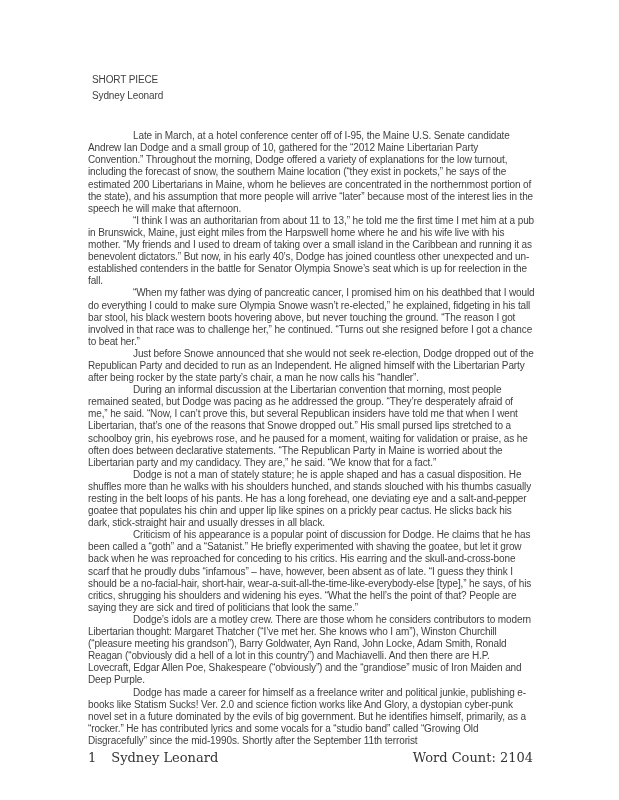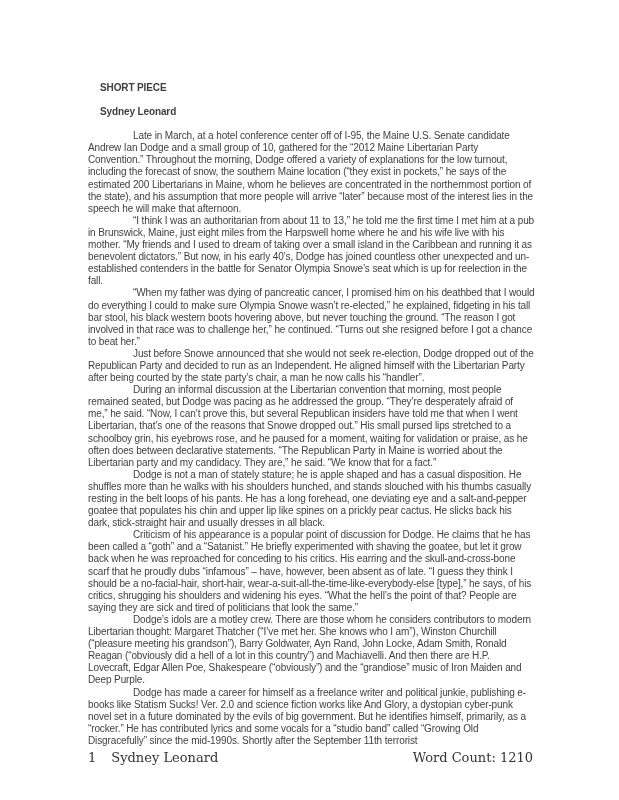--- a/index.html
+++ b/index.html
@@ -20,25 +20,24 @@
     left: 88px;
     top: 70px;
     width: 447px;
     font-size: 10px;
     line-height: 12.1px;
     letter-spacing: -0.12px;
     color: #3f3f3f;
     text-align: left;
   }
   .doc-header p {
-    margin: 12px;
-    font-weight: bold;
+    margin: 4px;
   }
   .doc-body {
-    margin-top: 12px;
+    margin-top: 28px;
   }
   .doc-body p {
     margin: 0;
     text-indent: 45px;
   }
   .page-footer {
     position: absolute;
     left: 88px;
     top: 750px;
     width: 445px;
@@ -64,31 +63,31 @@
 
     <div class="doc-header">
       <p>SHORT PIECE</p>
       <p>Sydney Leonard</p>
     </div>
 
     <div class="doc-body">
       <p>Late in March, at a hotel conference center off of I-95, the Maine U.S. Senate candidate Andrew Ian Dodge and a small group of 10, gathered for the “2012 Maine Libertarian Party Convention.” Throughout the morning, Dodge offered a variety of explanations for the low turnout, including the forecast of snow, the southern Maine location (“they exist in pockets,” he says of the estimated 200 Libertarians in Maine, whom he believes are concentrated in the northernmost portion of the state), and his assumption that more people will arrive “later” because most of the interest lies in the speech he will make that afternoon.</p>
       <p>“I think I was an authoritarian from about 11 to 13,” he told me the first time I met him at a pub in Brunswick, Maine, just eight miles from the Harpswell home where he and his wife live with his mother. “My friends and I used to dream of taking over a small island in the Caribbean and running it as benevolent dictators.” But now, in his early 40’s, Dodge has joined countless other unexpected and un-established contenders in the battle for Senator Olympia Snowe’s seat which is up for reelection in the fall.</p>
       <p>“When my father was dying of pancreatic cancer, I promised him on his deathbed that I would do everything I could to make sure Olympia Snowe wasn’t re-elected,” he explained, fidgeting in his tall bar stool, his black western boots hovering above, but never touching the ground. “The reason I got involved in that race was to challenge her,” he continued. “Turns out she resigned before I got a chance to beat her.”</p>
-      <p>Just before Snowe announced that she would not seek re-election, Dodge dropped out of the Republican Party and decided to run as an Independent. He aligned himself with the Libertarian Party after being courted by the state party’s chair, a man he now calls his “handler”.</p>
+      <p>Just before Snowe announced that she would not seek re-election, Dodge dropped out of the Republican Party and decided to run as an Independent. He aligned himself with the Libertarian Party after being rocker by the state party’s chair, a man he now calls his “handler”.</p>
       <p>During an informal discussion at the Libertarian convention that morning, most people remained seated, but Dodge was pacing as he addressed the group. “They’re desperately afraid of me,” he said. “Now, I can’t prove this, but several Republican insiders have told me that when I went Libertarian, that’s one of the reasons that Snowe dropped out.” His small pursed lips stretched to a schoolboy grin, his eyebrows rose, and he paused for a moment, waiting for validation or praise, as he often does between declarative statements. “The Republican Party in Maine is worried about the Libertarian party and my candidacy. They are,” he said. “We know that for a fact.”</p>
       <p>Dodge is not a man of stately stature; he is apple shaped and has a casual disposition. He shuffles more than he walks with his shoulders hunched, and stands slouched with his thumbs casually resting in the belt loops of his pants. He has a long forehead, one deviating eye and a salt-and-pepper goatee that populates his chin and upper lip like spines on a prickly pear cactus. He slicks back his dark, stick-straight hair and usually dresses in all black.</p>
       <p>Criticism of his appearance is a popular point of discussion for Dodge. He claims that he has been called a “goth” and a “Satanist.” He briefly experimented with shaving the goatee, but let it grow back when he was reproached for conceding to his critics. His earring and the skull-and-cross-bone scarf that he proudly dubs “infamous” – have, however, been absent as of late. “I guess they think I should be a no-facial-hair, short-hair, wear-a-suit-all-the-time-like-everybody-else [type],” he says, of his critics, shrugging his shoulders and widening his eyes. “What the hell’s the point of that? People are saying they are sick and tired of politicians that look the same.”</p>
       <p>Dodge’s idols are a motley crew. There are those whom he considers contributors to modern Libertarian thought: Margaret Thatcher (“I’ve met her. She knows who I am”), Winston Churchill (“pleasure meeting his grandson”), Barry Goldwater, Ayn Rand, John Locke, Adam Smith, Ronald Reagan (“obviously did a hell of a lot in this country”) and Machiavelli. And then there are H.P. Lovecraft, Edgar Allen Poe, Shakespeare (“obviously”) and the “grandiose” music of Iron Maiden and Deep Purple.</p>
       <p>Dodge has made a career for himself as a freelance writer and political junkie, publishing e-books like Statism Sucks! Ver. 2.0 and science fiction works like And Glory, a dystopian cyber-punk novel set in a future dominated by the evils of big government. But he identifies himself, primarily, as a “rocker.” He has contributed lyrics and some vocals for a “studio band” called “Growing Old Disgracefully” since the mid-1990s. Shortly after the September 11th terrorist</p>
     </div>
 
   </div>
 
   <div class="page-footer">
     <div class="footer-left">
       <span>1</span>
       <span>Sydney Leonard</span>
     </div>
-    <span>Word Count: 1210</span>
+    <span>Word Count: 2104</span>
   </div>
 
 </div>
 
 </body></html>

